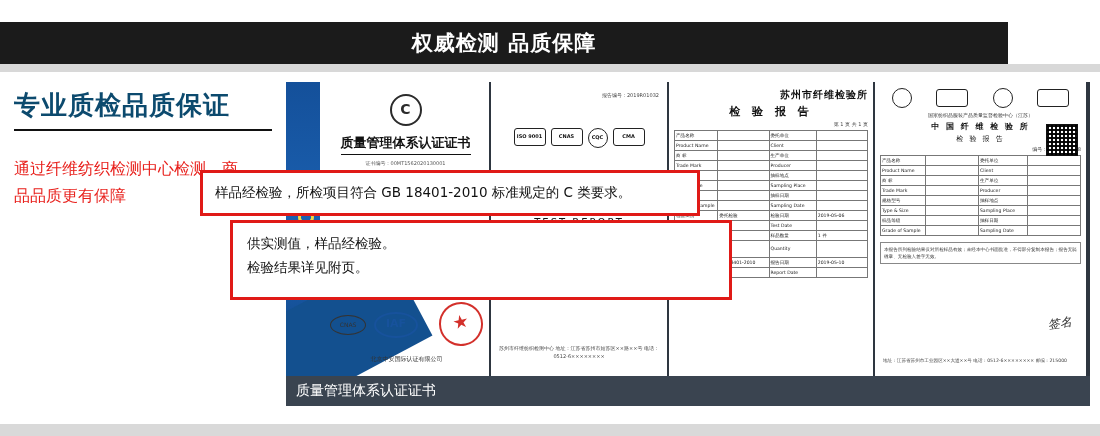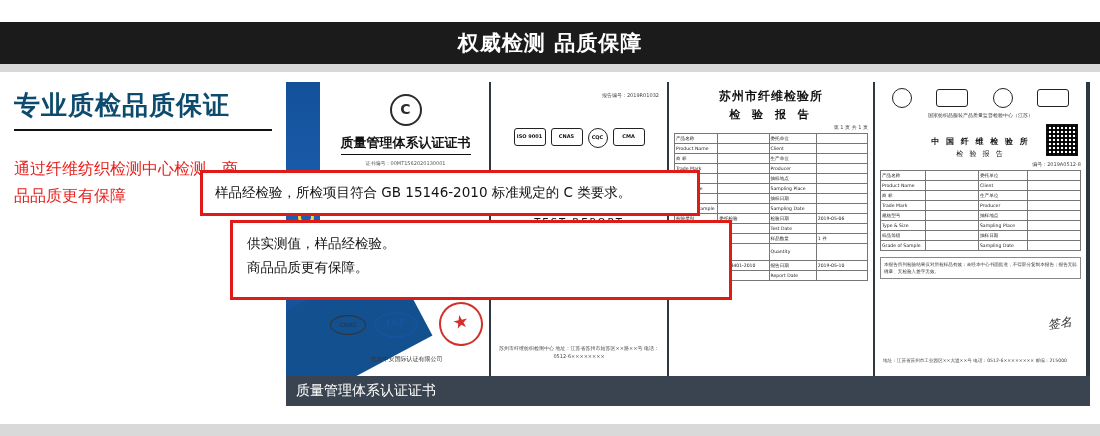--- a/index.html
+++ b/index.html
@@ -19,21 +19,21 @@
     width: 1100px;
     height: 436px;
     background: #ffffff;
   }
 
   
   .banner {
     position: absolute;
     left: 0;
     top: 22px;
-    width: 1100px;
+    width: 1008px;
     height: 42px;
     background: #1b1b1b;
     display: flex;
     align-items: center;
     justify-content: center;
   }
   .banner-text {
     color: #ffffff;
     font-size: 21px;
     letter-spacing: 1px;
@@ -296,21 +296,21 @@
   }
   .scan2-foot {
     position: absolute;
     left: 8px; right: 8px; bottom: 16px;
     font-size: 5px; color: #444; line-height: 8px;
   }
 
   
   .scan3 { width: 206px; }
   .scan3-inner { padding: 6px 5px; height: 100%; box-sizing: border-box; }
-  .scan3-h1 { font-size: 12px; text-align: center; color: #111; font-weight: bold; letter-spacing: 1px;}
+  .scan3-h1 { font-size: 10px; text-align: right; color: #111; font-weight: bold; letter-spacing: 1px;}
   .scan3-h2 { font-size: 11px; text-align: center; color: #111; font-weight: bold; letter-spacing: 4px; margin-top: 2px;}
   .scan3-meta { font-size: 5px; color: #444; text-align: right; margin-top: 2px;}
   table.grid {
     width: 100%;
     border-collapse: collapse;
     margin-top: 3px;
   }
   table.grid td {
     border: 1px solid #777;
     font-size: 4.6px;
@@ -321,21 +321,21 @@
   }
   .lbl { width: 22%; background: #fff; }
   .mid { width: 26%; }
   .lbl2 { width: 24%; }
 
   
   .scan4 { width: 211px; border-right: none; }
   .scan4-inner { padding: 6px 5px; height: 100%; box-sizing: border-box; }
   .scan4-logos { display:flex; justify-content: space-around; align-items:center; }
   .scan4-h1 { font-size: 5px; text-align: center; color: #333; margin-top: 4px;}
-  .scan4-h2 { font-size: 8px; text-align: center; color: #111; font-weight: bold; letter-spacing: 2px; margin-top: 18px;}
+  .scan4-h2 { font-size: 8px; text-align: center; color: #111; font-weight: bold; letter-spacing: 2px; margin-top: 3px;}
   .scan4-h3 { font-size: 7px; text-align: center; color: #111; letter-spacing: 2px; margin-top: 2px;}
   .qr {
     position: absolute;
     right: 8px; top: 42px;
     width: 30px; height: 30px;
     background:
       repeating-linear-gradient(0deg,#111 0 2px,#fff 2px 4px),
       repeating-linear-gradient(90deg,#111 0 2px,#fff 2px 4px);
     background-blend-mode: multiply;
     border: 1px solid #111;
@@ -621,22 +621,22 @@
       </div>
 
     </div>
 
     <div class="panel-caption">
       <span>质量管理体系认证证书</span>
     </div>
   </div>
 
   <div class="callout callout-1">
-    <span>样品经检验，所检项目符合 GB 15146-2010 标准规定的 C 类要求。</span>
+    <span>样品经检验，所检项目符合 GB 18401-2010 标准规定的 C 类要求。</span>
   </div>
 
   <div class="callout callout-2">
     <div>供实测值，样品经检验。</div>
-    <div>商品品质更有保障。</div>
+    <div>检验结果详见附页。</div>
   </div>
 
   <div class="bottom-strip"></div>
 </div>
 
 </body></html>

